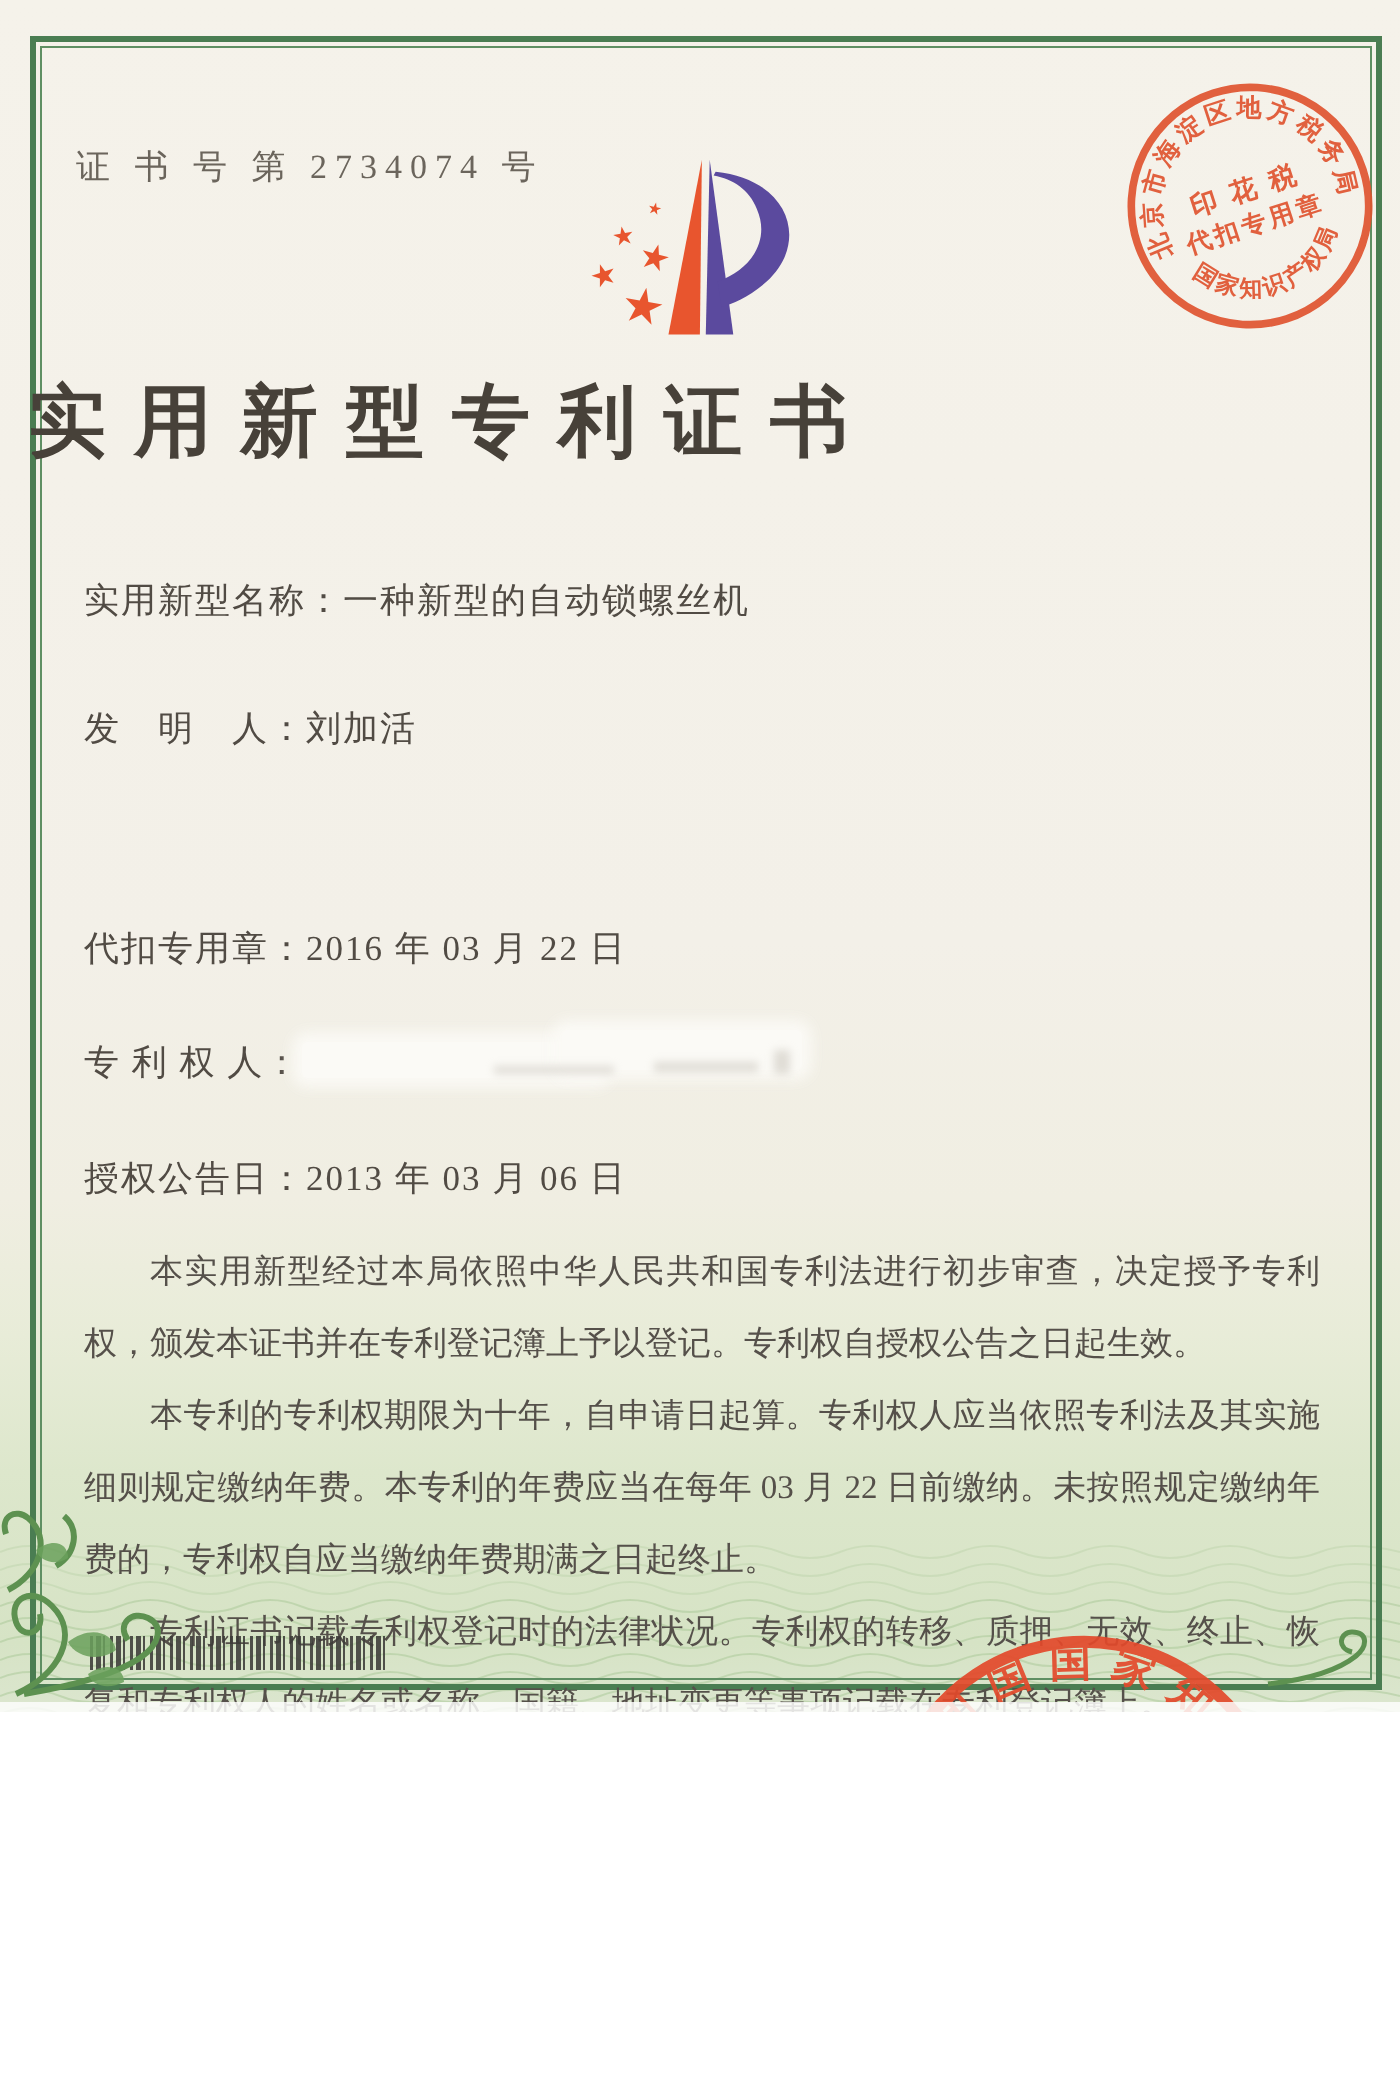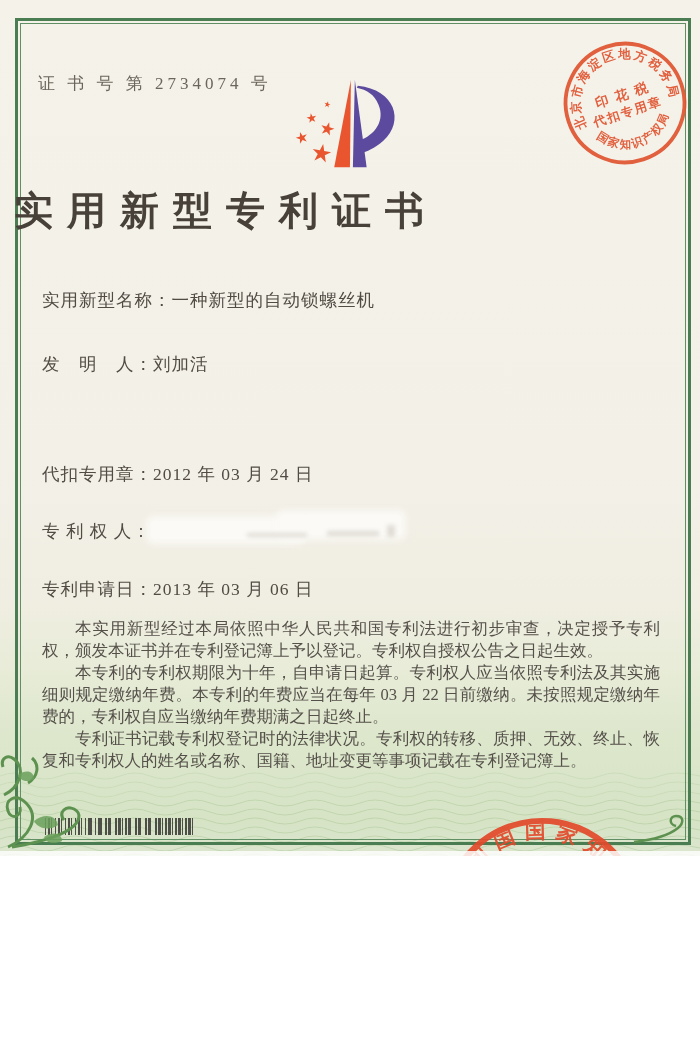--- a/index.html
+++ b/index.html
@@ -23,21 +23,21 @@
   .field{position:absolute;left:42px;font-size:17.5px;color:#514b44;letter-spacing:1px;white-space:nowrap;}
   .f0{top:288px}.f1{top:352px}.f2{top:404px}.f3{top:462px}.f4{top:519px}.f5{top:577px}
   .redacted{display:inline-block;vertical-align:middle;position:relative;width:248px;height:24px;margin-top:-4px;}
   .blur-block{position:absolute;background:#fbfaf6;border-radius:3px;box-shadow:0 0 7px 5px rgba(251,250,246,.95);}
   .bb1{left:0;top:2px;width:150px;height:18px;}
   .bb2{left:130px;top:-4px;width:120px;height:20px;}
   .smudge{position:absolute;background:#c9c4bb;filter:blur(2px);opacity:.55;}
   .s1{left:96px;top:14px;width:60px;height:4px;}
   .s2{left:176px;top:12px;width:52px;height:5px;}
   .s3{left:236px;top:6px;width:8px;height:12px;}
-  .body-text{position:absolute;left:42px;top:618px;width:618px;font-size:16.5px;line-height:22px;color:#55504a;text-align:justify;}
+  .body-text{position:absolute;left:42px;top:618px;width:618px;font-size:16.5px;line-height:36px;color:#55504a;text-align:justify;}
   .body-text p{margin:0;text-indent:2em;}
   .barcode{
     position:absolute;left:45px;top:818px;width:150px;height:17px;
     background:repeating-linear-gradient(90deg,#3c3b38 0px,#3c3b38 1.5px,transparent 1.5px,transparent 3px,#3c3b38 3px,#3c3b38 5.5px,transparent 5.5px,transparent 6.5px,#3c3b38 6.5px,#3c3b38 7.5px,transparent 7.5px,transparent 10px);
     opacity:.88;
   }
   .sig-label{position:absolute;left:104px;top:901px;font-size:17px;letter-spacing:6px;color:#4a443c;}
   .sig-name{
     position:absolute;left:150px;top:852px;font-size:58px;font-weight:bold;color:#483726;
     letter-spacing:14px;transform:rotate(-2deg) skewX(-4deg);font-family:"DejaVu Serif",serif;
@@ -134,27 +134,27 @@
 
   <h1 class="title">实用新型专利证书</h1>
 
   <div class="field f0">
     <span>实用新型名称：</span><span>一种新型的自动锁螺丝机</span>
   </div>
   <div class="field f1">
     <span>发　明　人：</span><span>刘加活</span>
   </div>
   <div class="field f3">
-    <span>代扣专用章：</span><span>2012 年 03 月 24 日</span>
+    <span>代扣专用章：</span><span>2016 年 03 月 22 日</span>
   </div>
   <div class="field f4">
     <span>专 利 权 人：</span><span class="redacted"><span class="blur-block bb1"></span><span class="blur-block bb2"></span><span class="smudge s1"></span><span class="smudge s2"></span><span class="smudge s3"></span></span>
   </div>
   <div class="field f5">
-    <span>专利申请日：</span><span>2013 年 03 月 06 日</span>
+    <span>授权公告日：</span><span>2013 年 03 月 06 日</span>
   </div>
 
   <div class="body-text">
     <p>本实用新型经过本局依照中华人民共和国专利法进行初步审查，决定授予专利权，颁发本证书并在专利登记簿上予以登记。专利权自授权公告之日起生效。</p>
     <p>本专利的专利权期限为十年，自申请日起算。专利权人应当依照专利法及其实施细则规定缴纳年费。本专利的年费应当在每年 03 月 22 日前缴纳。未按照规定缴纳年费的，专利权自应当缴纳年费期满之日起终止。</p>
     <p>专利证书记载专利权登记时的法律状况。专利权的转移、质押、无效、终止、恢复和专利权人的姓名或名称、国籍、地址变更等事项记载在专利登记簿上。</p>
   </div>
 
   <div class="barcode"></div>
 

